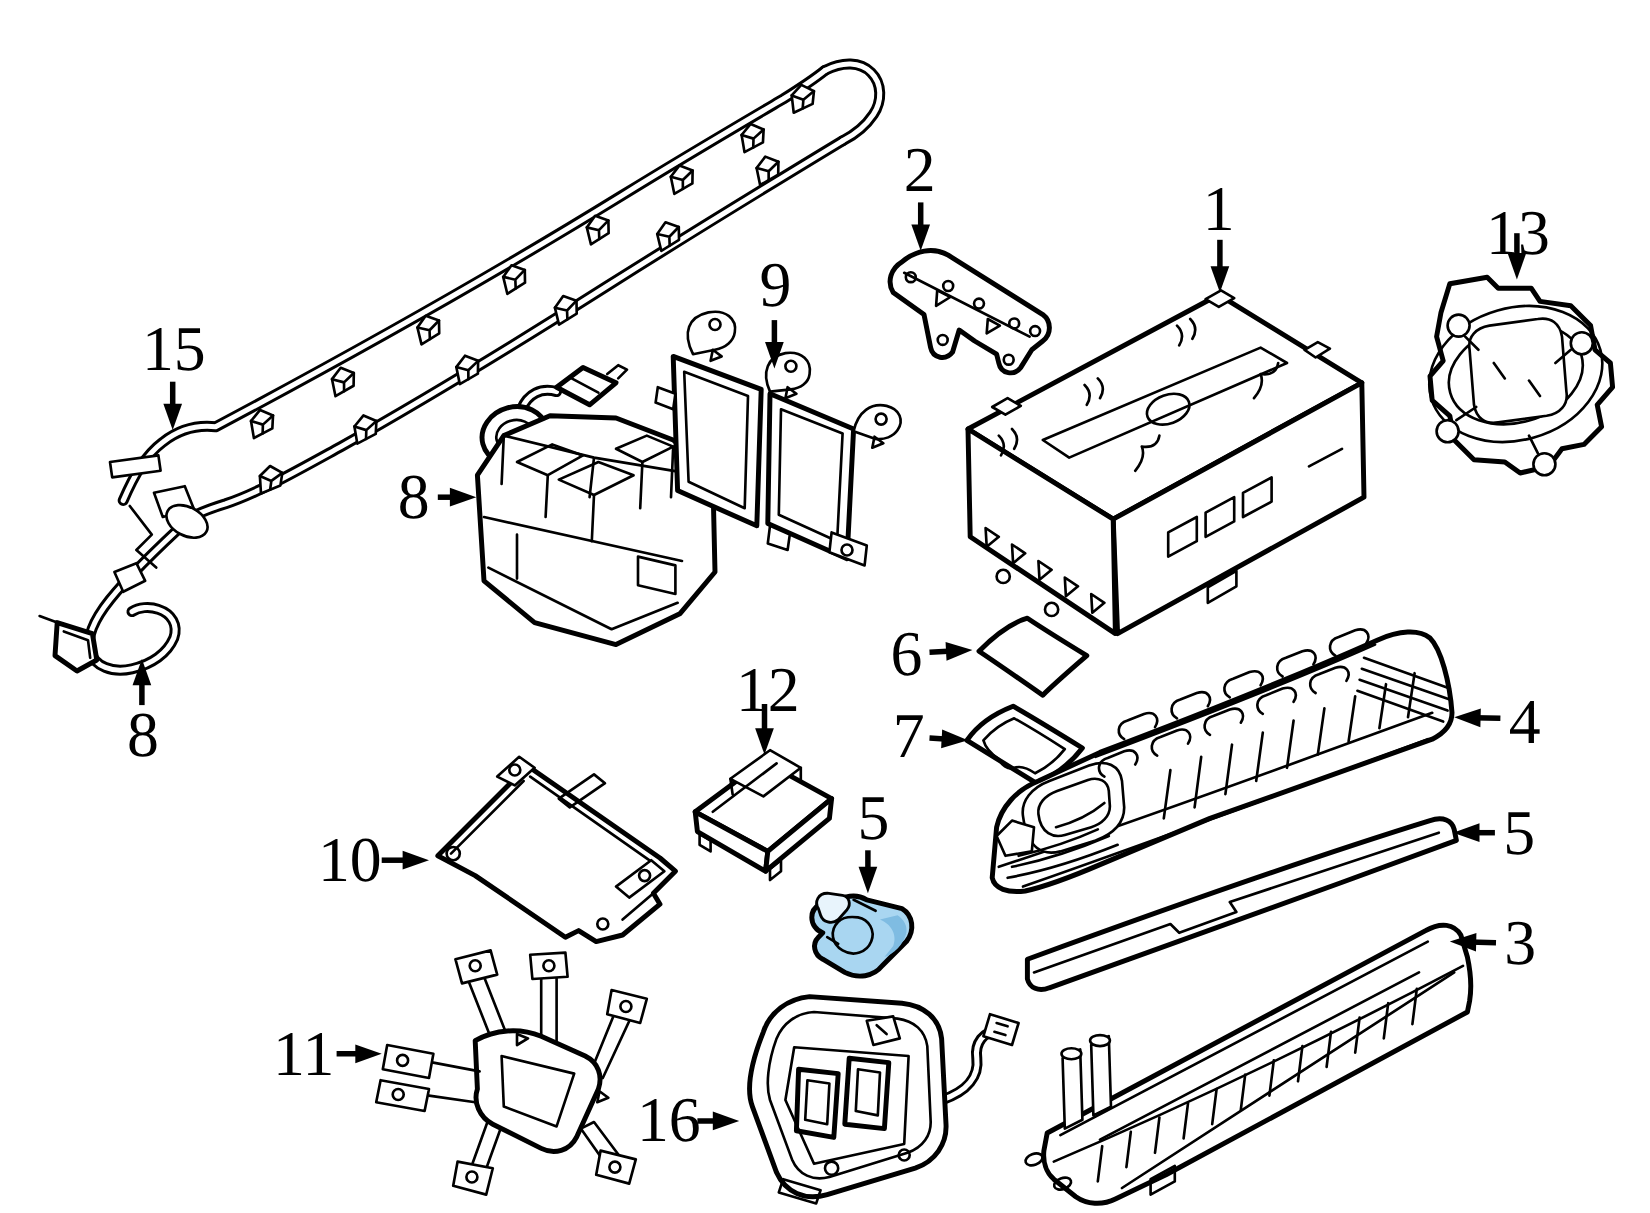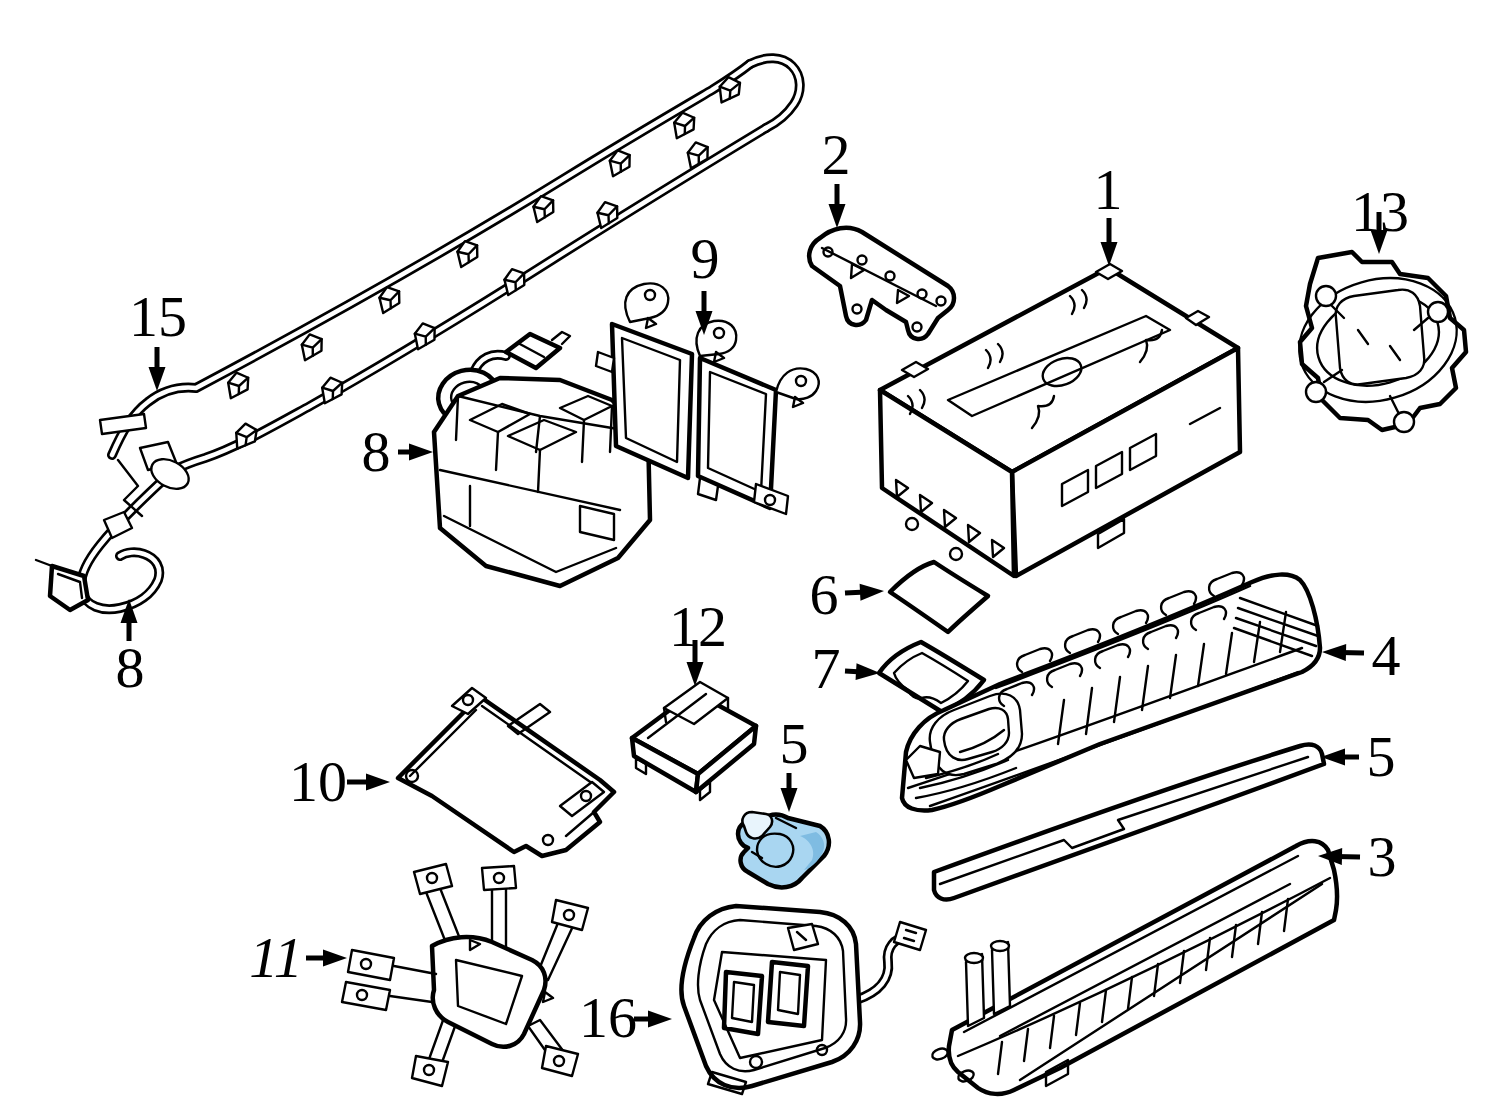--- a/index.html
+++ b/index.html
@@ -295,21 +295,21 @@
       <div class="callout-label" style="left: 1108px; top: 190px;">1</div>
       <div class="callout-label" style="left: 836px; top: 155px;">2</div>
       <div class="callout-label" style="left: 1382px; top: 857px;">3</div>
       <div class="callout-label" style="left: 1386px; top: 656px;">4</div>
       <div class="callout-label" style="left: 1381px; top: 757px;">5</div>
       <div class="callout-label" style="left: 824px; top: 595px;">6</div>
       <div class="callout-label" style="left: 826px; top: 669px;">7</div>
       <div class="callout-label" style="left: 376px; top: 452px;">8</div>
       <div class="callout-label" style="left: 705px; top: 259px;">9</div>
       <div class="callout-label" style="left: 318px; top: 782px;">10</div>
-      <div class="callout-label" style="left: 276px; top: 958px; font-style: italic;">11</div>
+      <div class="callout-label" style="left: 276px; top: 958px;">11</div>
       <div class="callout-label" style="left: 698px; top: 627px;">12</div>
       <div class="callout-label" style="left: 1380px; top: 200px; margin-top: 12px;">13</div>
       <div class="callout-label" style="left: 158px; top: 317px;">15</div>
       <div class="callout-label" style="left: 130px; top: 668px;">8</div>
       <div class="callout-label" style="left: 608px; top: 1018px;">16</div>
       <div class="callout-label" style="left: 794px; top: 744px;">5</div>
     </div>
 </div>
 
 </body></html>

